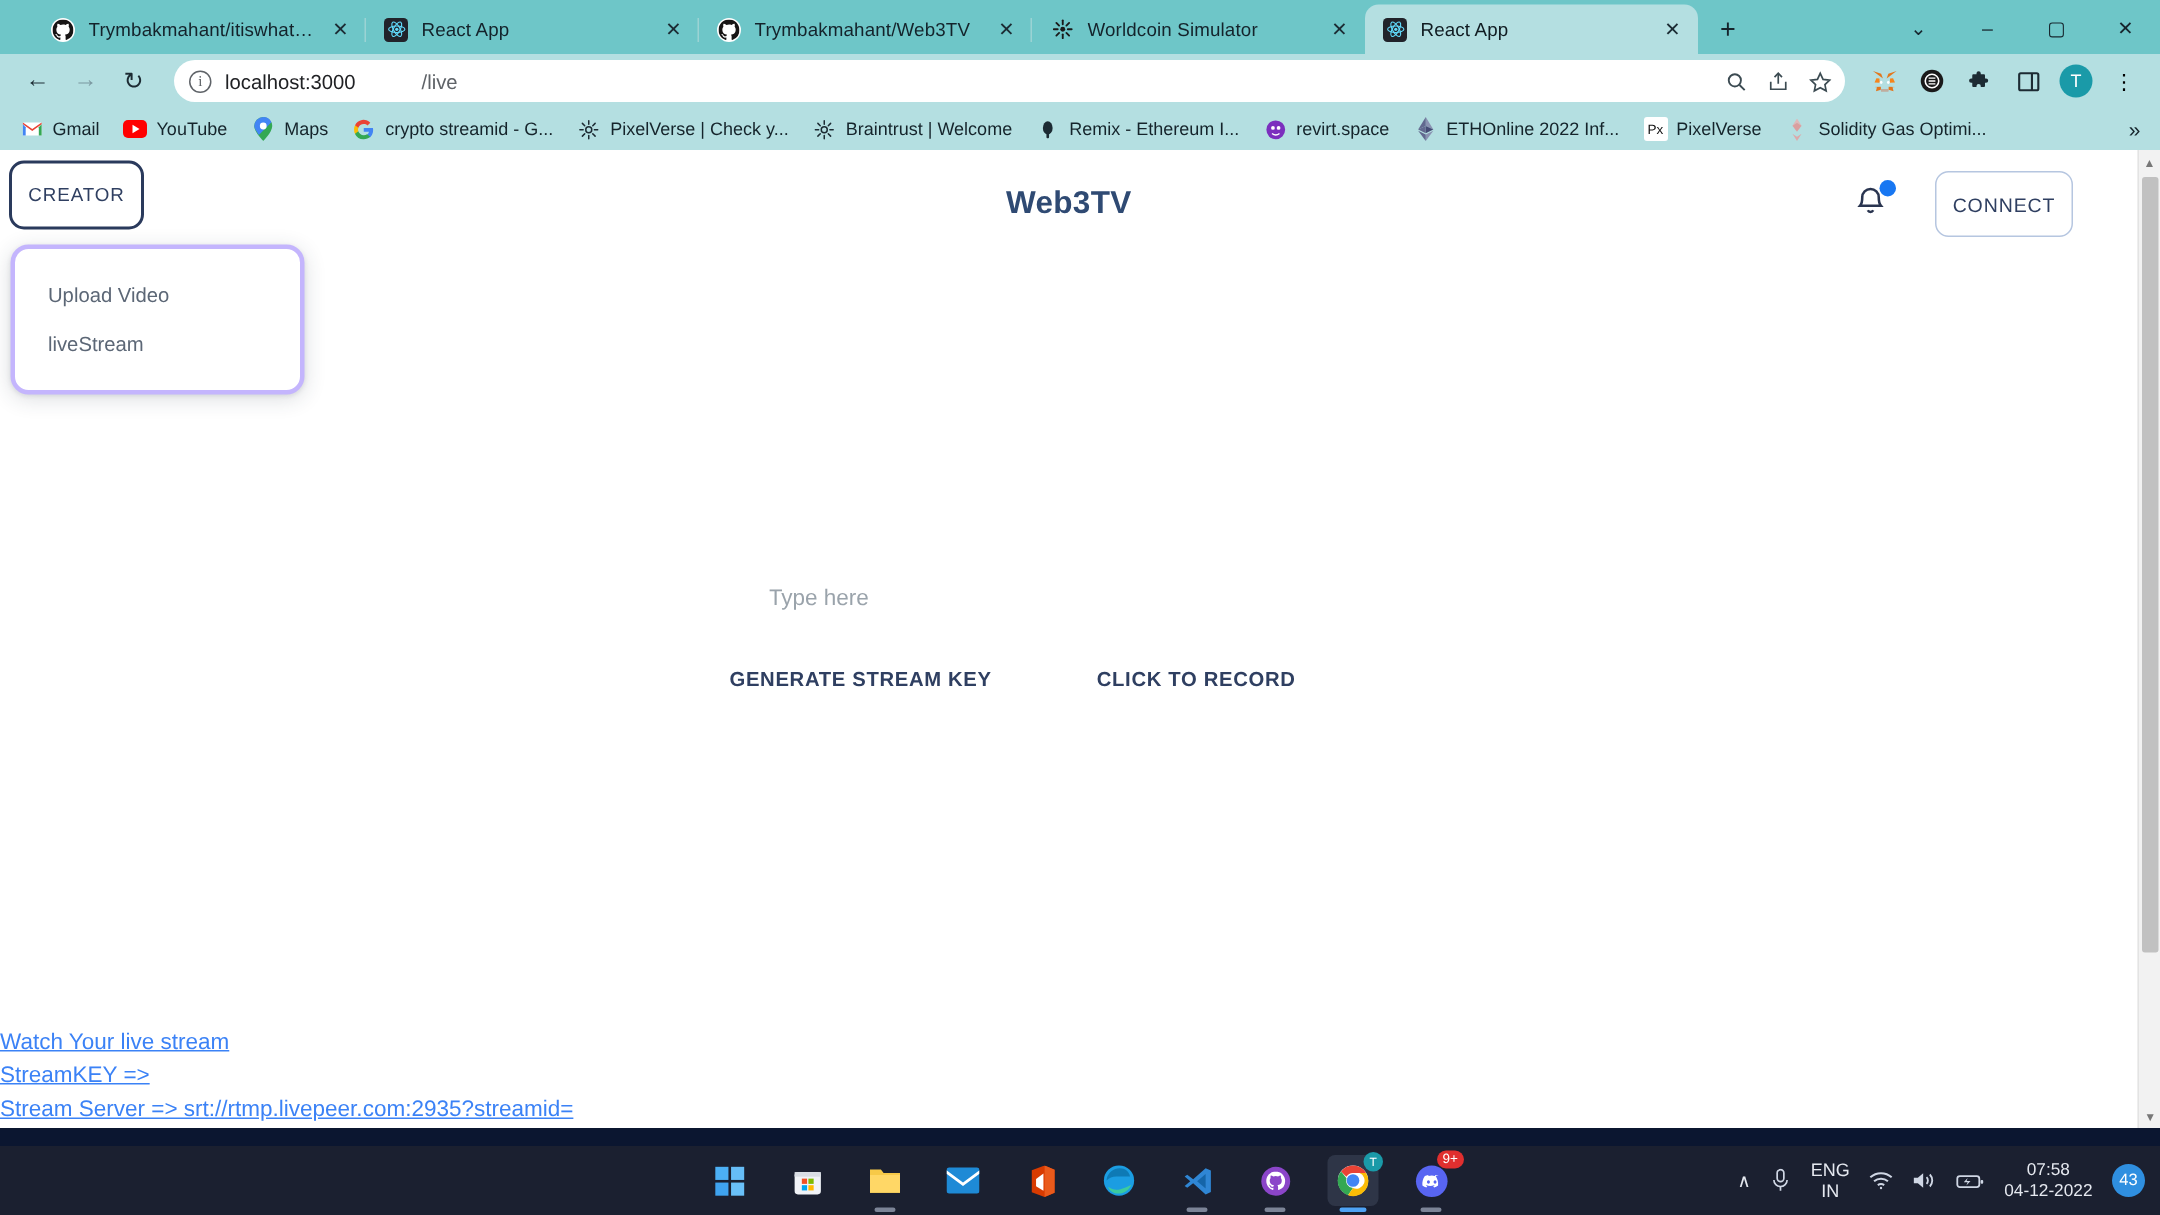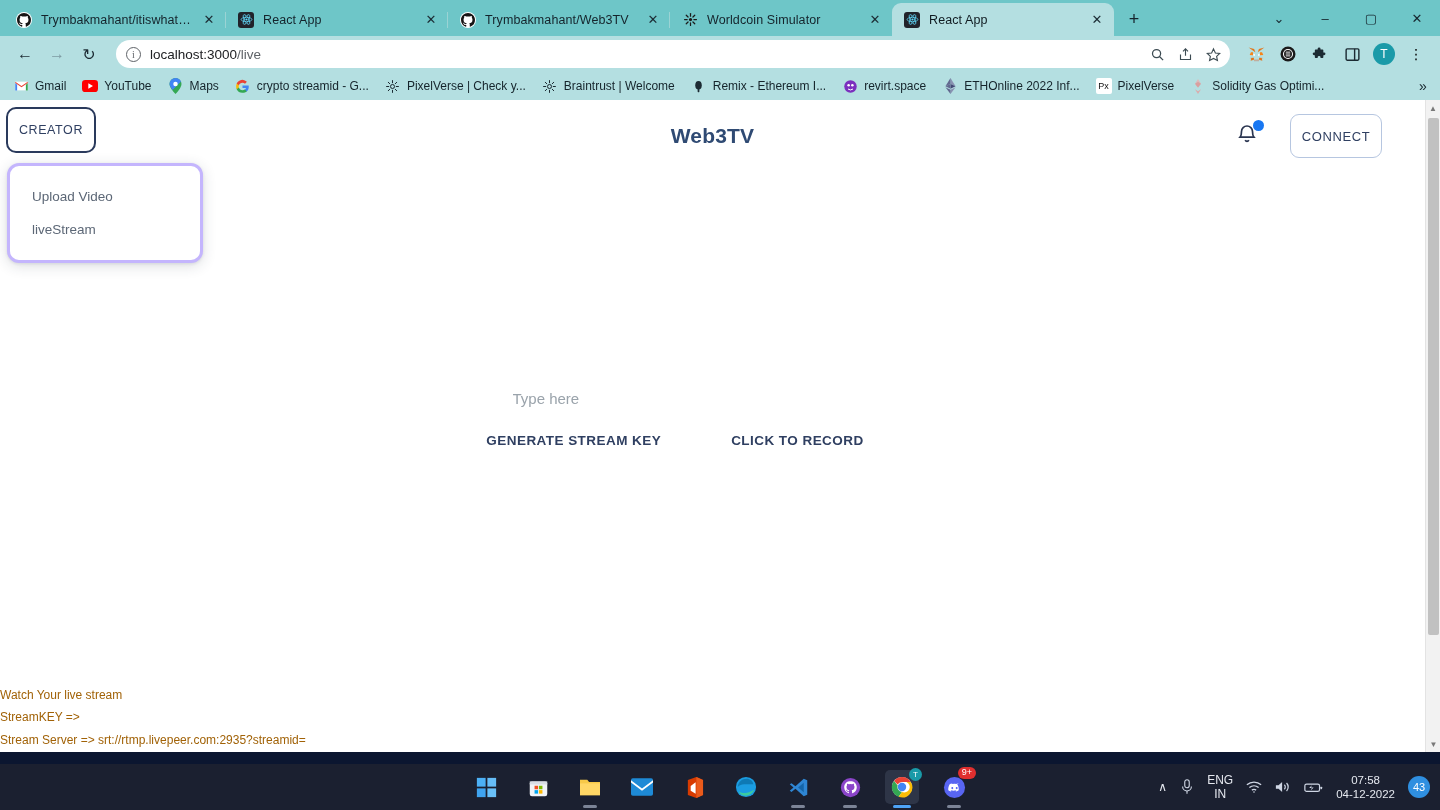--- a/index.html
+++ b/index.html
@@ -7,21 +7,21 @@
     width: 1440px; height: 810px;
     font-family: "Liberation Sans", sans-serif;
     overflow: hidden; background: #ffffff;
   }
 
   
   .browser { width: 1440px; height: 810px; position: relative; }
 
   .tabstrip {
     height: 36px; background: #6ec6c8;
-    display: flex; align-items: flex-end; padding-left: 4px;
+    display: flex; align-items: flex-end; padding-left: 22px;
     position: relative;
   }
   .tab {
     height: 33px; width: 222px;
     display: flex; align-items: center; gap: 9px;
     padding: 0 8px 0 12px;
     border-radius: 9px 9px 0 0;
     position: relative; flex: 0 0 auto;
     color: #14232b; font-size: 12.5px;
   }
@@ -92,21 +92,21 @@
     border-radius: 14px; margin: 0 8px 0 10px;
     display: flex; align-items: center; padding: 0 10px; gap: 9px;
     position: relative;
   }
   .omni-icons { position: absolute; right: 4px; display: flex; gap: 2px; align-items: center; }
   .omni-ic {
     width: 26px; height: 24px; display: flex; align-items: center;
     justify-content: center; color: #3c4b52; font-size: 13px;
   }
   .urltext { font-size: 13.5px; color: #202124; white-space: nowrap; }
-  .urltext .dim { color: #5f6368; }
+  .urltext .dim { color: #5f6368; padding-left: 44px; }
   .info-ic {
     width: 15px; height: 15px; border: 1.4px solid #5f6368;
     border-radius: 50%; display: flex; align-items: center;
     justify-content: center; font-size: 10px; color: #5f6368;
     font-family: "Liberation Serif", serif; flex: 0 0 15px;
   }
   .ext-icons { display: flex; align-items: center; gap: 4px; margin-left: 2px; }
   .ext {
     width: 28px; height: 28px; display: flex; align-items: center;
     justify-content: center; border-radius: 50%; font-size: 14px;
@@ -201,33 +201,34 @@
   .type-input {
     width: 220px; border: none; outline: none;
     font-size: 15px; color: #343a40;
     font-family: "Liberation Sans", sans-serif;
     background: transparent; padding: 4px 0;
     margin-left: -180px;
     margin-top: 11px;
   }
   .type-input::placeholder { color: #9aa3ab; }
   .action-row {
-    display: flex; gap: 54px; margin-top: 16px; margin-left: -75px;
+    display: flex; gap: 54px; margin-top: 28px; margin-left: -75px;
   }
   .action-btn {
     font-size: 13.5px; font-weight: 700; color: #2f3f61;
     letter-spacing: 0.45px; padding: 6px 8px;
     background: transparent; border: none;
     font-family: "Liberation Sans", sans-serif;
   }
 
   .stream-info {
     position: absolute; left: 0; bottom: 0;
-    font-size: 12px; color: #a16207; line-height: 22.5px;
+    font-size: 15px; color: #3b82f6; line-height: 22.5px;
     padding-bottom: 1px;
+    text-decoration: underline;
   }
   .stream-info div { white-space: nowrap; }
 
   
   .scrollbar {
     position: absolute; right: 0; top: 0; width: 15px; height: 652px;
     background: #f2f2f2; border-left: 1px solid #e3e3e3;
   }
   .sb-arrow {
     height: 16px; display: flex; align-items: center;

